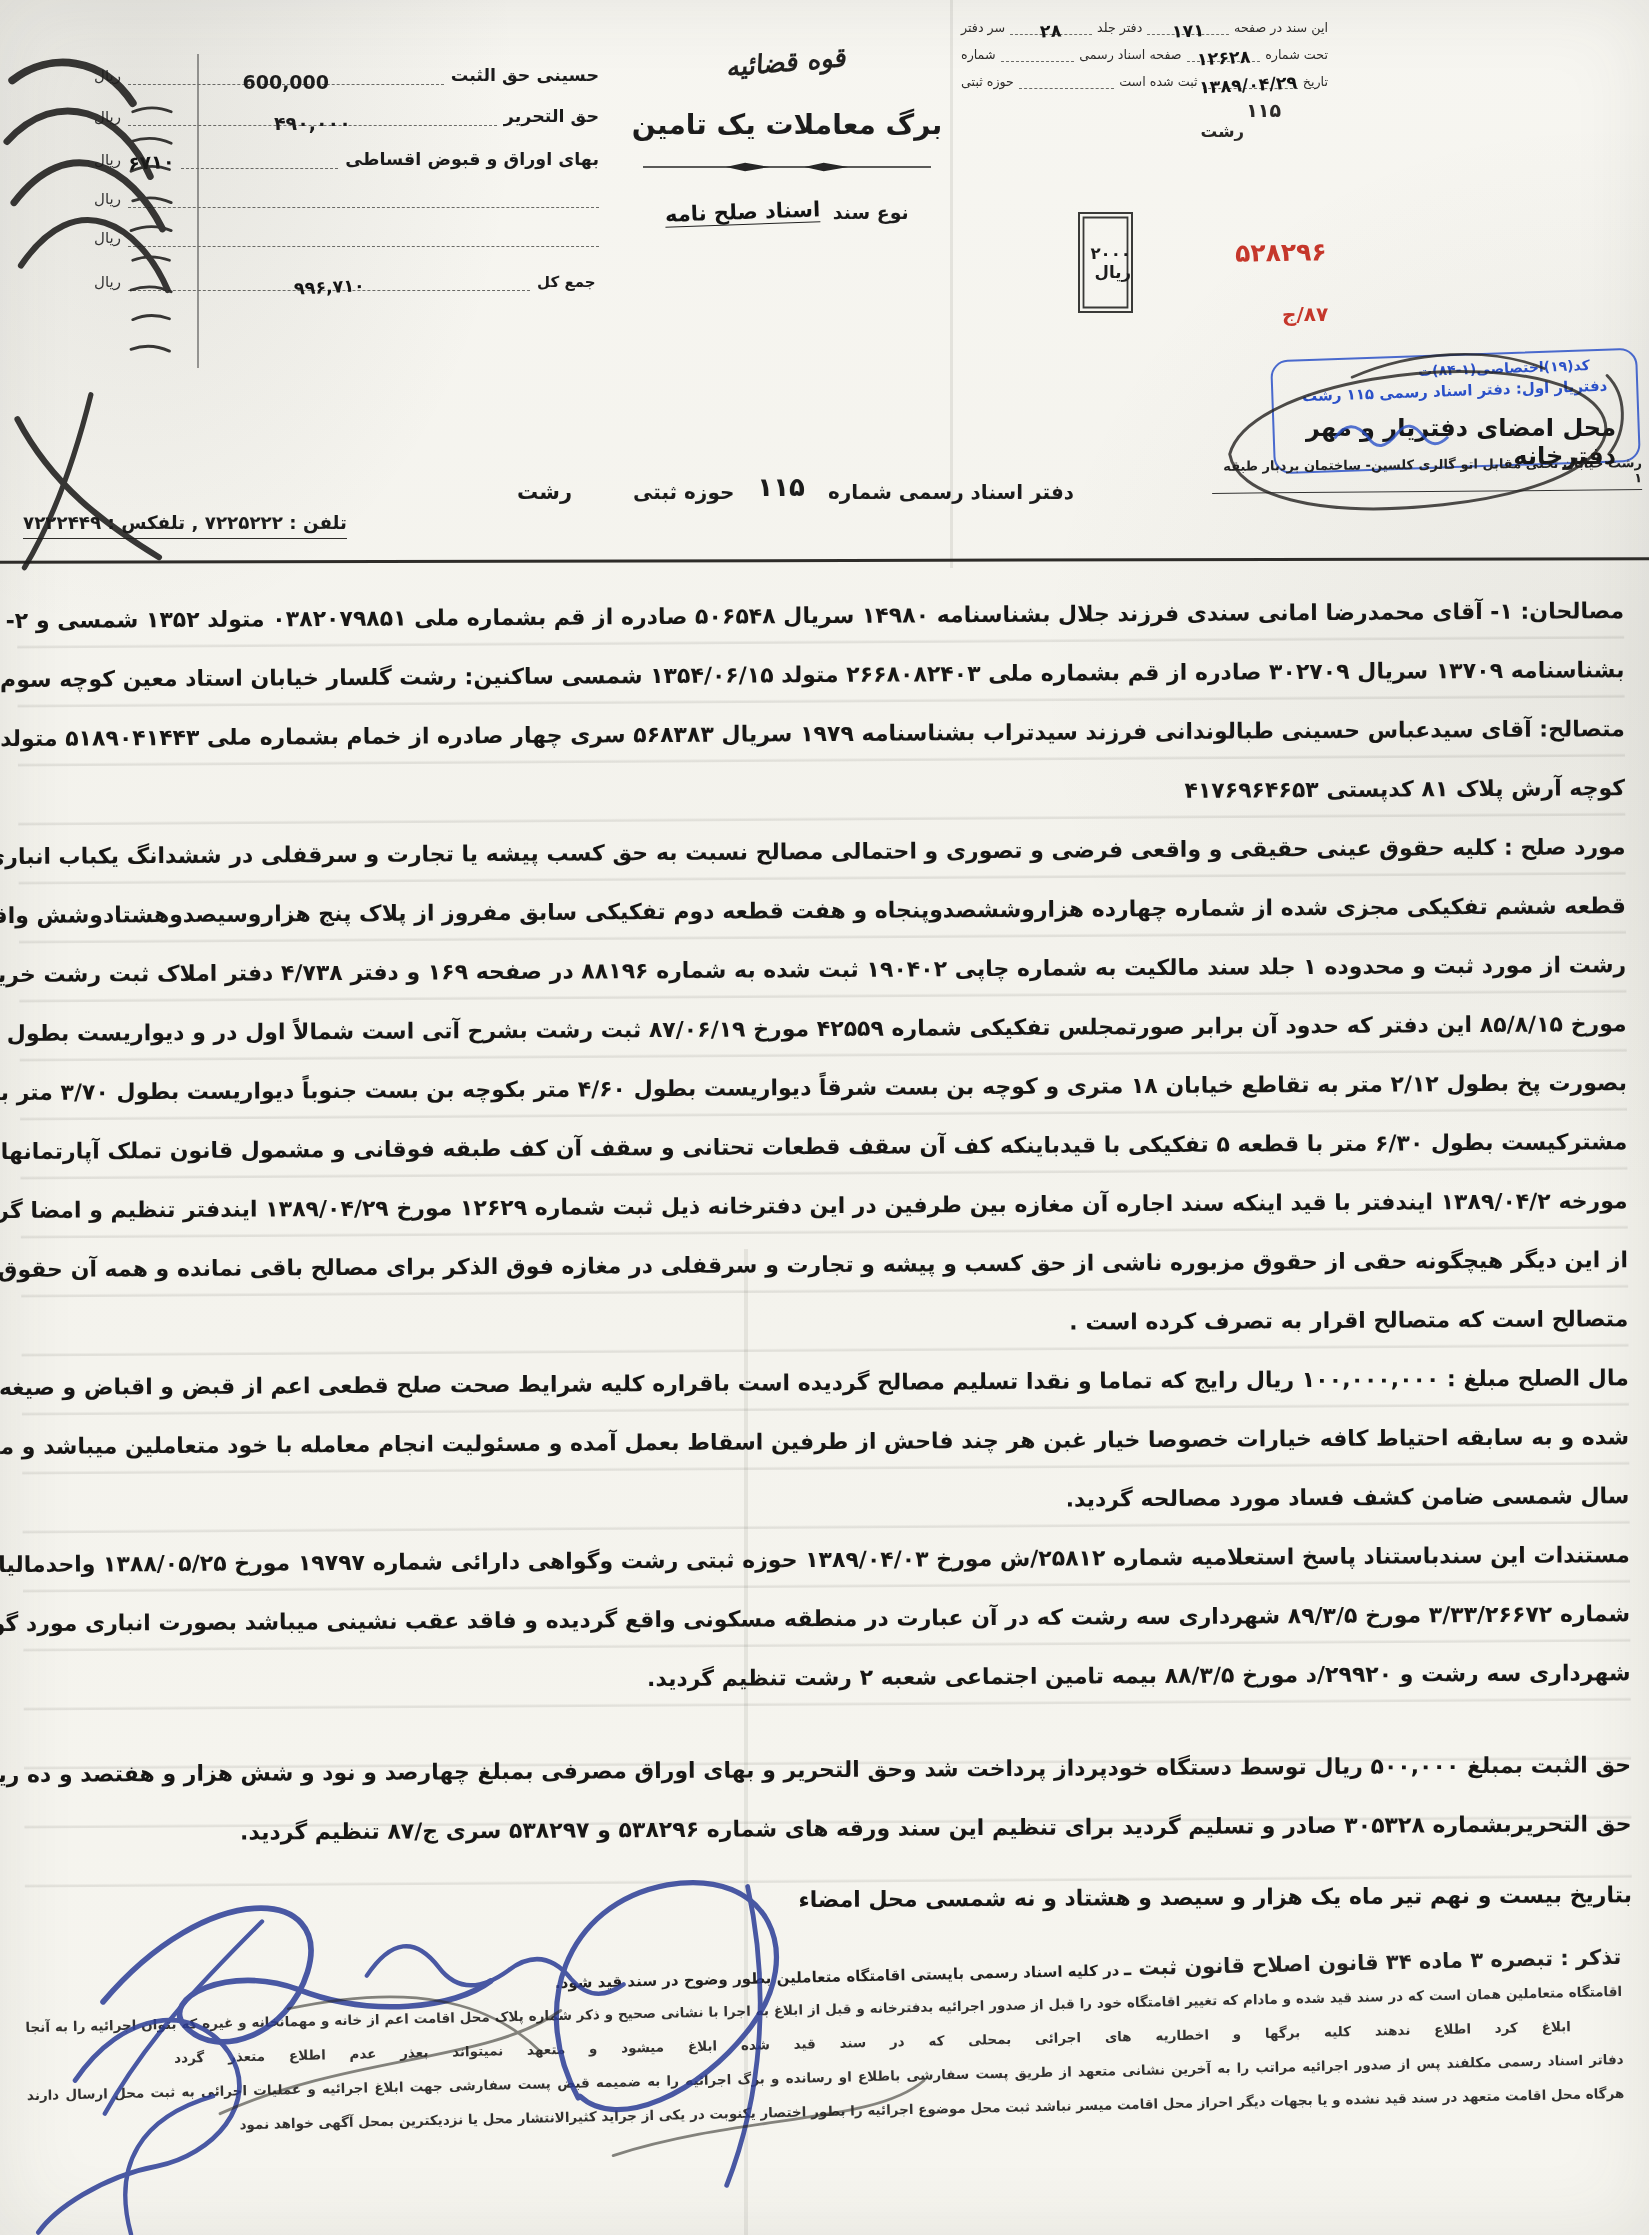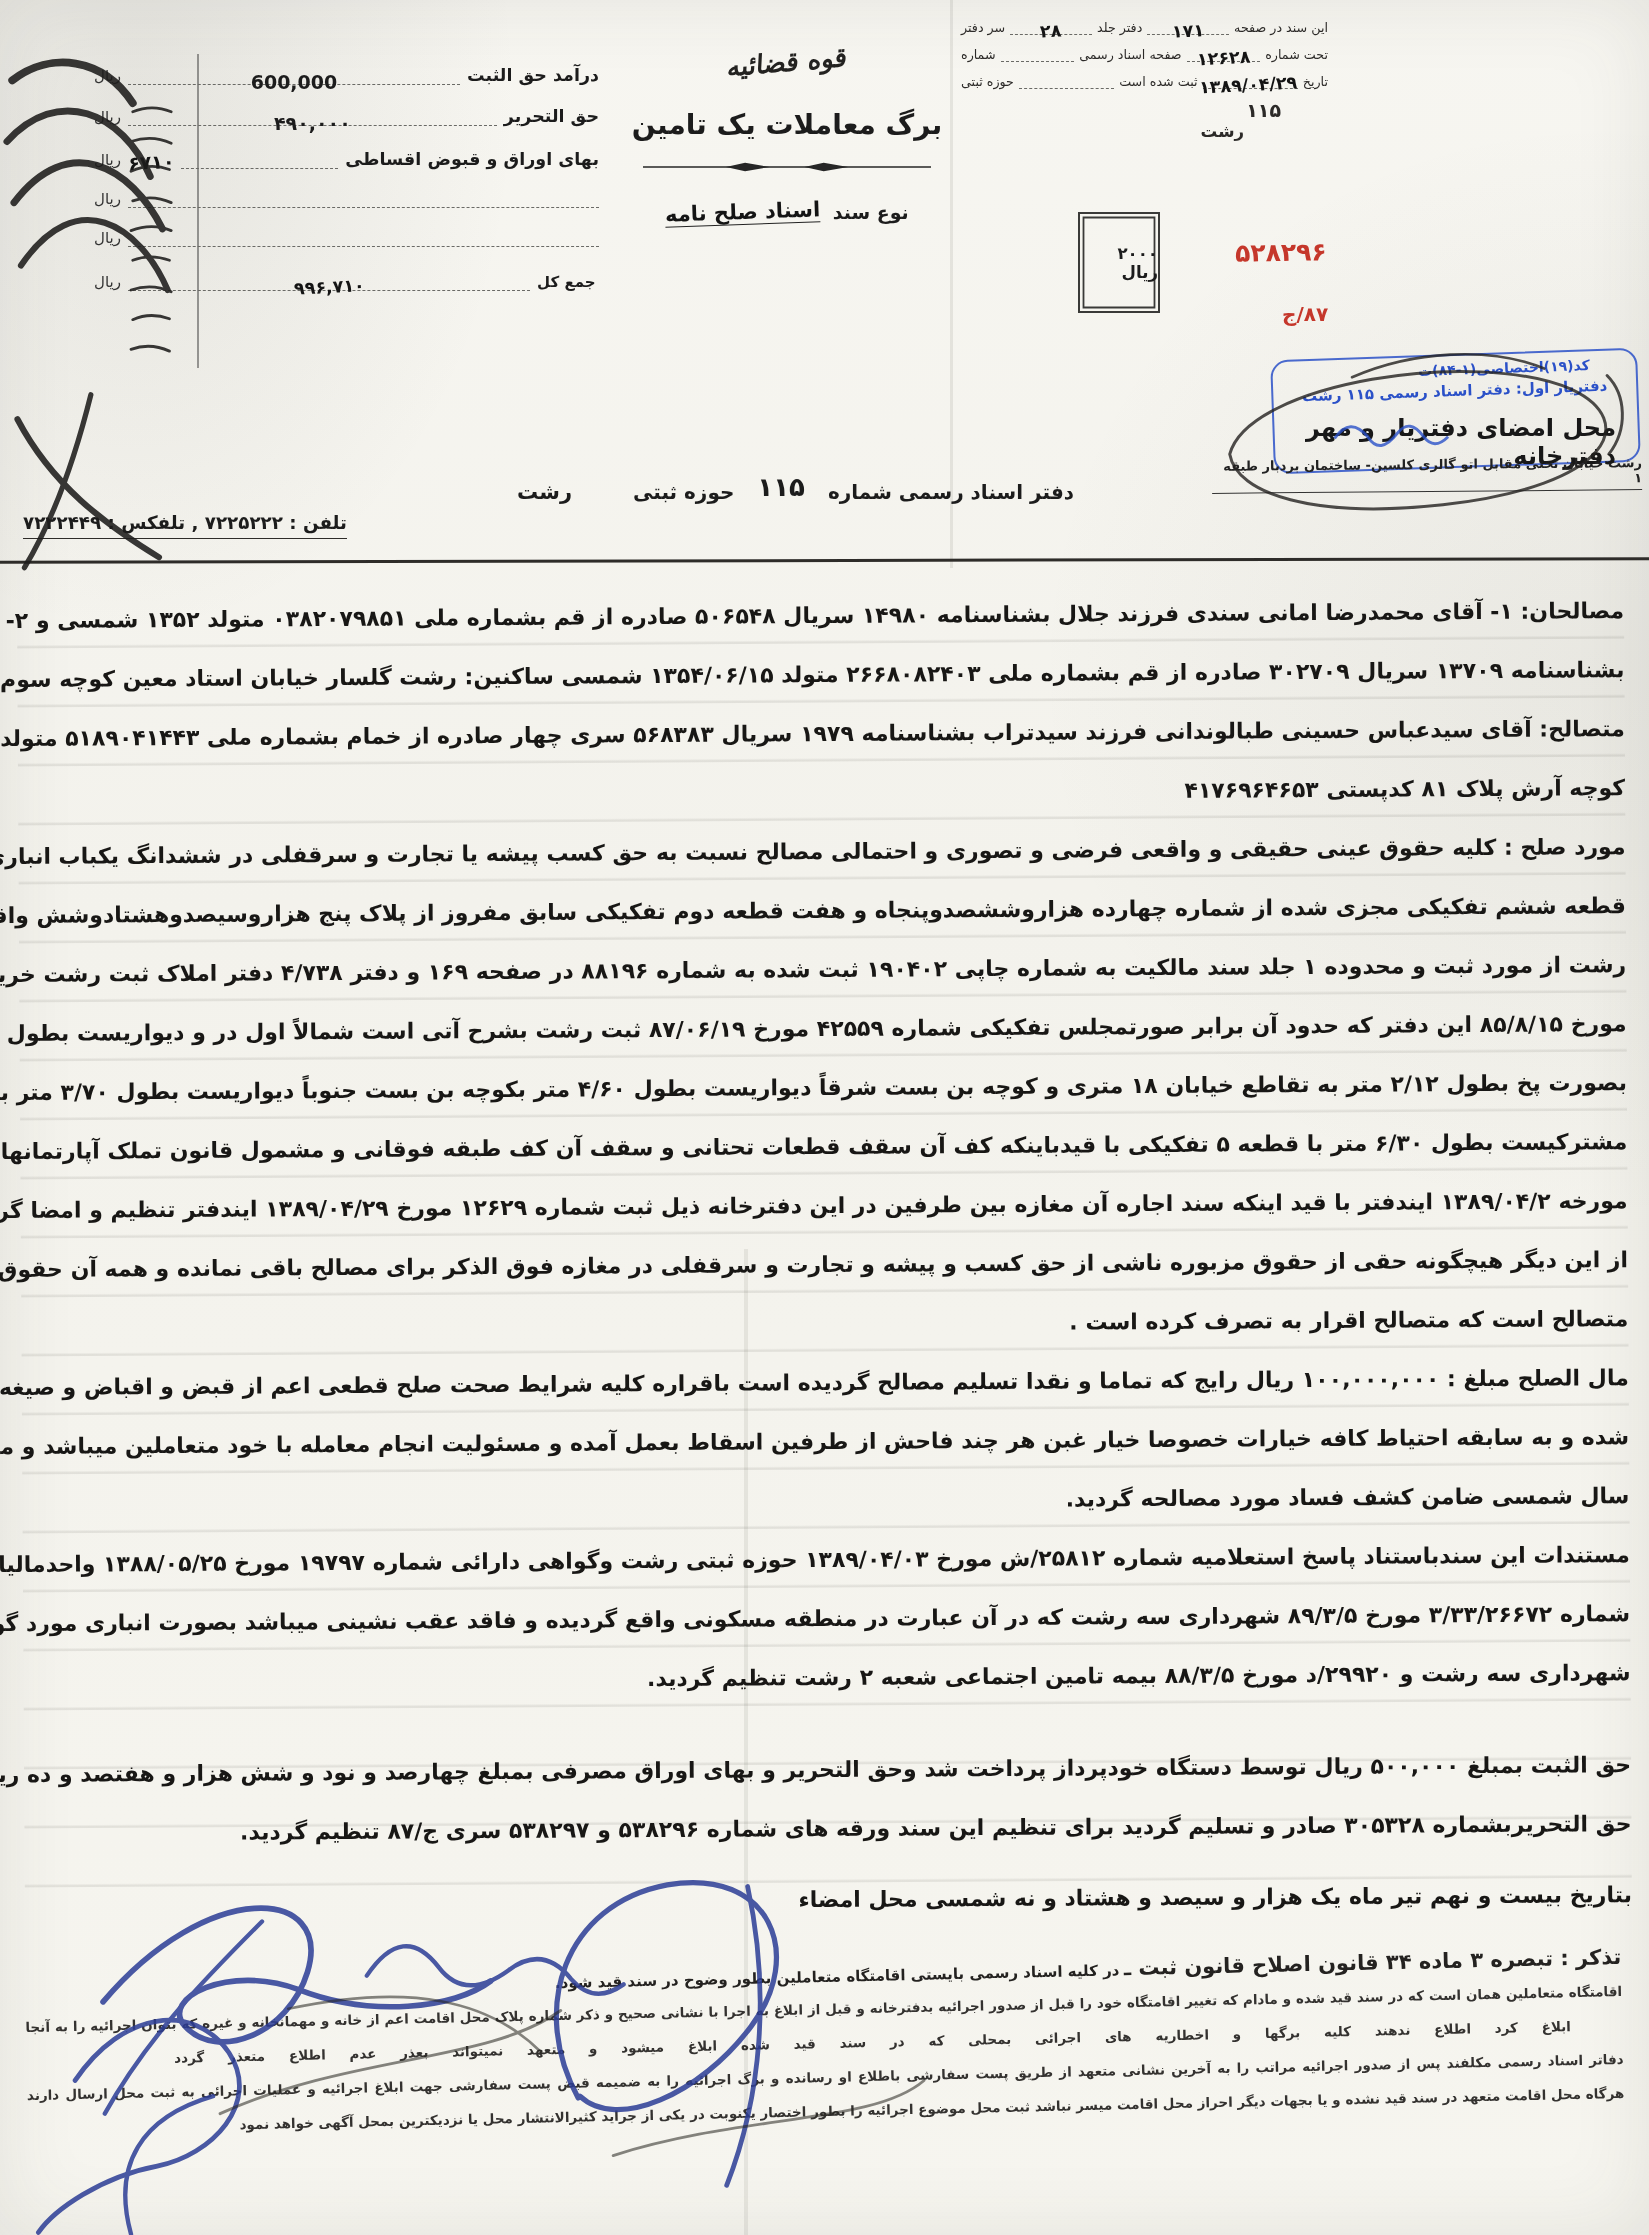--- a/index.html
+++ b/index.html
@@ -49,21 +49,21 @@
   .fees-title { text-align:center; font-size:18.3px; font-weight:700; line-height:30px; }
   .fee-row { display:flex; align-items:flex-end; gap:7px; margin-top:21px; white-space:nowrap; }
   .fee-row .lbl { font-size:17.5px; font-weight:700; }
   .fee-row .val { font-size:19px; font-weight:700; position:relative; top:3.5px; }
   .fee-row .unit { font-size:15px; color:#333; }
   .fee-total { margin-top:26px; padding-right:3.5px; }
   .fee-total .lbl { font-size:15px; }
   .hand-total { font-size:20px; }
 
   
-  .stampbox { left:1078px; top:212px; width:82px; height:101px; border:2.6px solid #3a3a38;
+  .stampbox { left:1078px; top:212px; width:55px; height:101px; border:2.6px solid #3a3a38;
     box-shadow:inset 0 0 0 2.6px #f6f5ef, inset 0 0 0 4.4px #3a3a38;
     display:flex; align-items:center; justify-content:center; font-size:16.6px; font-weight:700; }
   .red-serial { left:1235px; top:238px; color:#c5372b; font-size:25px; font-weight:700;
     letter-spacing:7.9px; transform:rotate(-1deg); }
   .red-series { left:1282px; top:302px; color:#c5372b; font-size:20px; font-weight:700; letter-spacing:2.6px; }
 
   
   .nstamp { left:1212px; top:342px; width:430px; height:166px; }
   .nstamp-box { position:absolute; right:3.5px; top:12.2px; width:367px; height:114px;
     border:2.6px solid #2b51c8; border-radius:17.5px; transform:rotate(-2deg); opacity:.85; }
@@ -147,21 +147,21 @@
         </svg>
     </div>
     <div class="lh-type">
       <span>نوع سند</span>
       <span class="hw">اسناد صلح نامه</span>
     </div>
   </div>
 
   <div class="abs fees">
     <div class="fee-row">
-      <span class="lbl">درآمد حق الثبت</span>
+      <span class="lbl">حسینی حق الثبت</span>
       <span class="leader"><span class="val">600,000</span></span>
       <span class="unit">ریال</span>
     </div>
     <div class="fee-row">
       <span class="lbl">حق التحریر</span>
       <span class="leader"><span class="val">۴۹۰,۰۰۰</span></span>
       <span class="unit">ریال</span>
     </div>
     <div class="fee-row">
       <span class="lbl">بهای اوراق و قبوض اقساطی</span>

